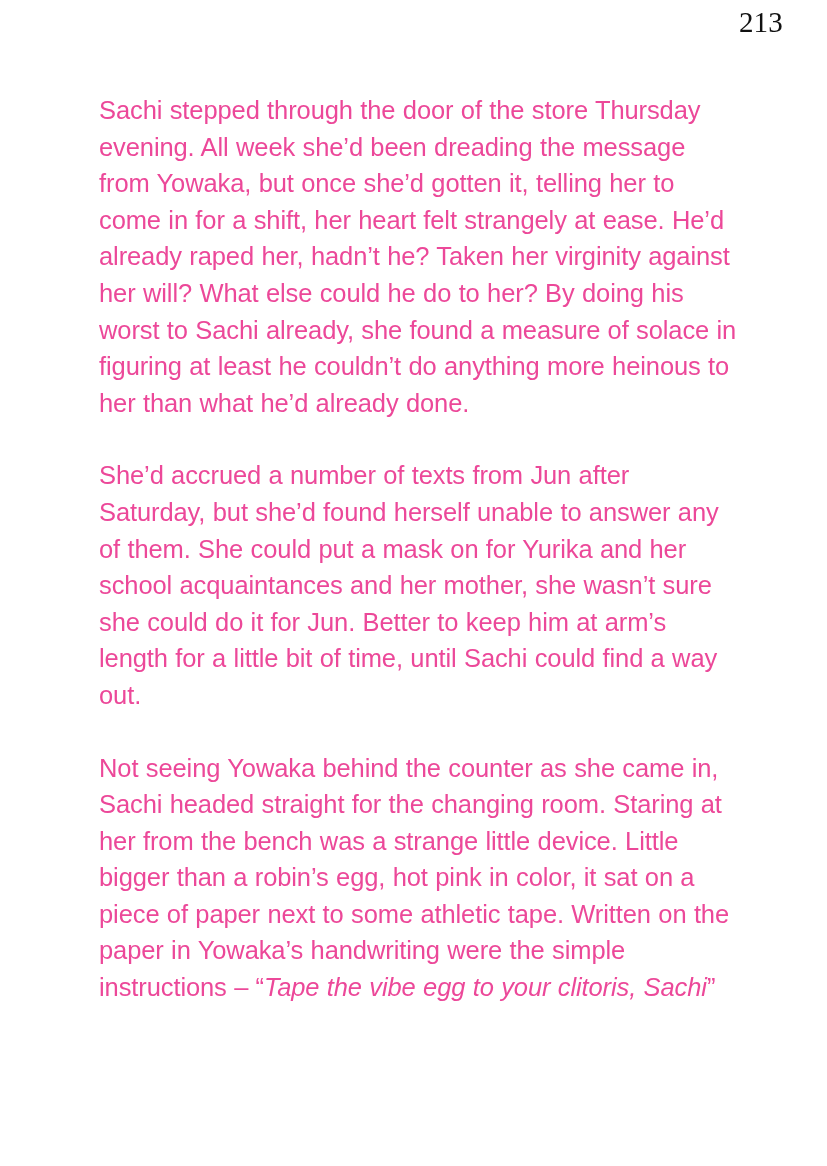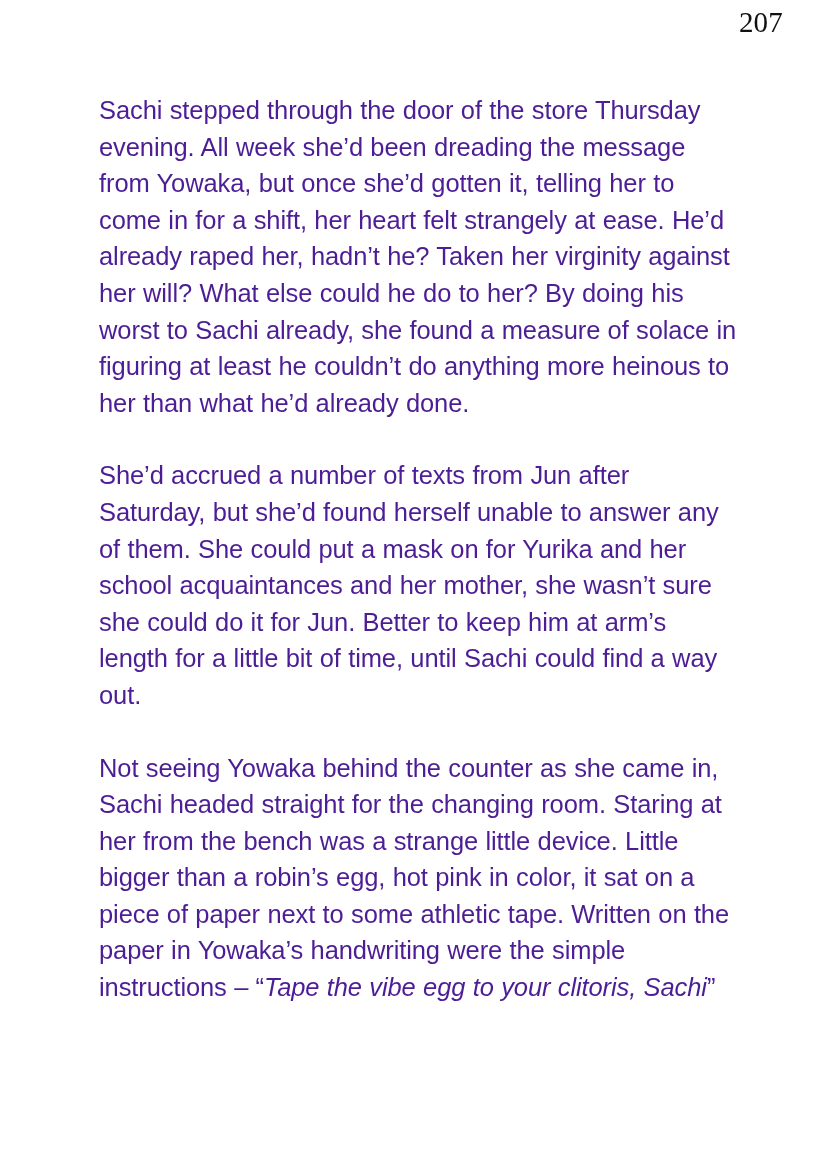--- a/index.html
+++ b/index.html
@@ -34,39 +34,39 @@
   .body-text {
     position: absolute;
     top: 92px;
     left: 99px;
     width: 640px;
   }
   .para {
     font-size: 25.5px;
     line-height: 36.6px;
     margin: 0 0 36px 0;
-    color: #4c1d95;
+    color: #ec4899;
     text-align: left;
     letter-spacing: -0.1px;
     word-spacing: 0.4px;
   }
   .para:last-child {
     margin-bottom: 0;
   }
   .italic {
     font-style: italic;
     text-align: right;
   }
 </style>
 </head>
 <body>
 
 <div class="page">
 
-  <div class="page-number">207</div>
+  <div class="page-number">213</div>
 
   <div class="body-text">
 
     <p class="para">Sachi stepped through the door of the store Thursday evening. All week she’d been dreading the message from Yowaka, but once she’d gotten it, telling her to come in for a shift, her heart felt strangely at ease. He’d already raped her, hadn’t he? Taken her virginity against her will? What else could he do to her? By doing his worst to Sachi already, she found a measure of solace in figuring at least he couldn’t do anything more heinous to her than what he’d already done.</p>
 
     <p class="para">She’d accrued a number of texts from Jun after Saturday, but she’d found herself unable to answer any of them. She could put a mask on for Yurika and her school acquaintances and her mother, she wasn’t sure she could do it for Jun. Better to keep him at arm’s length for a little bit of time, until Sachi could find a way out.</p>
 
     <p class="para"><span>Not seeing Yowaka behind the counter as she came in, Sachi headed straight for the changing room. Staring at her from the bench was a strange little device. Little bigger than a robin’s egg, hot pink in color, it sat on a piece of paper next to some athletic tape. Written on the paper in Yowaka’s handwriting were the simple instructions – “</span><span class="italic">Tape the vibe egg to your clitoris, Sachi</span><span>”</span></p>
 
   </div>

